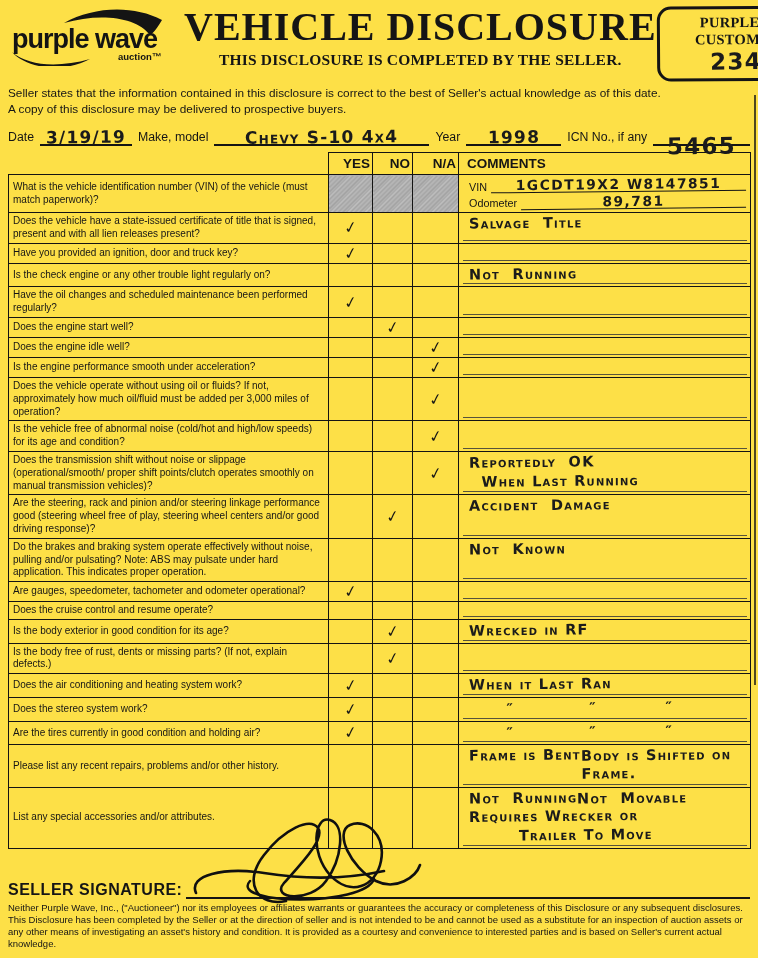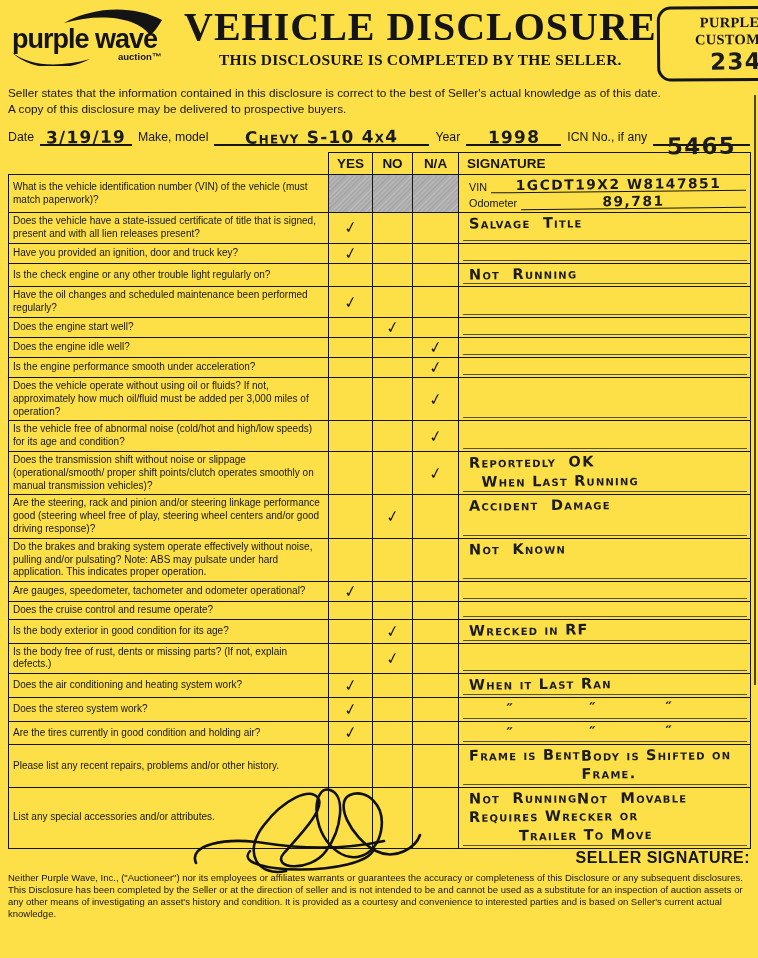--- a/index.html
+++ b/index.html
@@ -25,35 +25,35 @@
   .meta-line .lbl { white-space:nowrap; padding-bottom:2px; }
   .fill { border-bottom:2px solid #141414; text-align:center; position:relative; }
   .w90{width:92px;} .w210{width:215px;} .w95{width:95px;} .w130{width:133px; flex:1;}
   .mv { font-size:17px; line-height:1; position:relative; top:2px; }
   .mv.big { font-size:23px; top:14px; }
 
   
   table.disc { border-collapse:collapse; table-layout:fixed; width:742px; margin:6px 8px 0; }
   col.c-q{width:320px;} col.c-yes{width:44px;} col.c-no{width:40px;} col.c-na{width:46px;} col.c-com{width:292px;}
   .disc th, .disc td { border:1.7px solid #141414; }
-  .disc th { font-size:13.5px; padding:2px 2px; height:17px; text-align:center; }
+  .disc th { font-size:13.5px; padding:2px 2px; height:17px; text-align:right; }
   .disc th.com-h { text-align:left; padding-left:8px; }
   .disc th.blank { border:none; background:transparent; }
   td.q-cell { font-size:10px; line-height:1.28; padding:2px 4px 2px 4px; vertical-align:middle; }
   td.check-cell { text-align:center; vertical-align:middle; padding:0; }
   td.check-cell.shaded { background:repeating-linear-gradient(135deg,#9a9a9a 0px,#c9c9c9 1px,#8f8f8f 2px,#d4d4d4 3px); }
   .ck { font-size:16px; font-weight:bold; transform:rotate(-10deg); display:inline-block; font-family:"DejaVu Sans", sans-serif; }
   td.comment-cell { position:relative; padding:1px 4px 3px 10px; vertical-align:top; }
   .wline { position:absolute; left:4px; right:3px; bottom:2px; border-bottom:1.4px solid #3a3a3a; opacity:.85; }
   .hw-line { font-size:14.5px; line-height:1.22; white-space:pre; }
   .fld { display:flex; align-items:flex-end; gap:4px; font-size:10.8px; margin-top:1px; }
   .fld .fval { border-bottom:1.8px solid #141414; flex:1; text-align:center; font-size:13.8px; line-height:1.05; letter-spacing:1.5px; }
 
   
-  .sig-row { display:flex; align-items:flex-end; margin:0 8px 0; position:relative;flex-direction:column; }
+  .sig-row { display:flex; align-items:flex-end; margin:32px 8px 0; position:relative; }
   .sig-label { font-weight:bold; font-size:16px; letter-spacing:.5px; white-space:nowrap; }
   .sig-line { flex:1; border-bottom:2.4px solid #141414; height:2px; margin-left:4px; }
   .scribble { position:absolute; left:180px; bottom:-8px; pointer-events:none; }
 
   
   .legal1 { margin:3px 8px 0; font-size:9.5px; line-height:1.28; }
 
   .scan-edge { position:absolute; right:2px; top:95px; height:590px; width:2px; background:#141414; opacity:.75; }
 </style>
 </head>
@@ -105,21 +105,21 @@
         <col class="c-no">
         <col class="c-na">
         <col class="c-com">
       </colgroup>
     <thead>
       <tr>
         <th class="blank"></th>
         <th>YES</th>
         <th>NO</th>
         <th>N/A</th>
-        <th class="com-h">SIGNATURE</th>
+        <th class="com-h">COMMENTS</th>
       </tr>
     </thead>
     <tbody>
         <tr>
           <td class="q-cell">What is the vehicle identification number (VIN) of the vehicle (must match paperwork)?</td>
           <td class="check-cell shaded"></td>
           <td class="check-cell shaded"></td>
           <td class="check-cell shaded"></td>
           <td class="comment-cell">
             <div class="fld">

